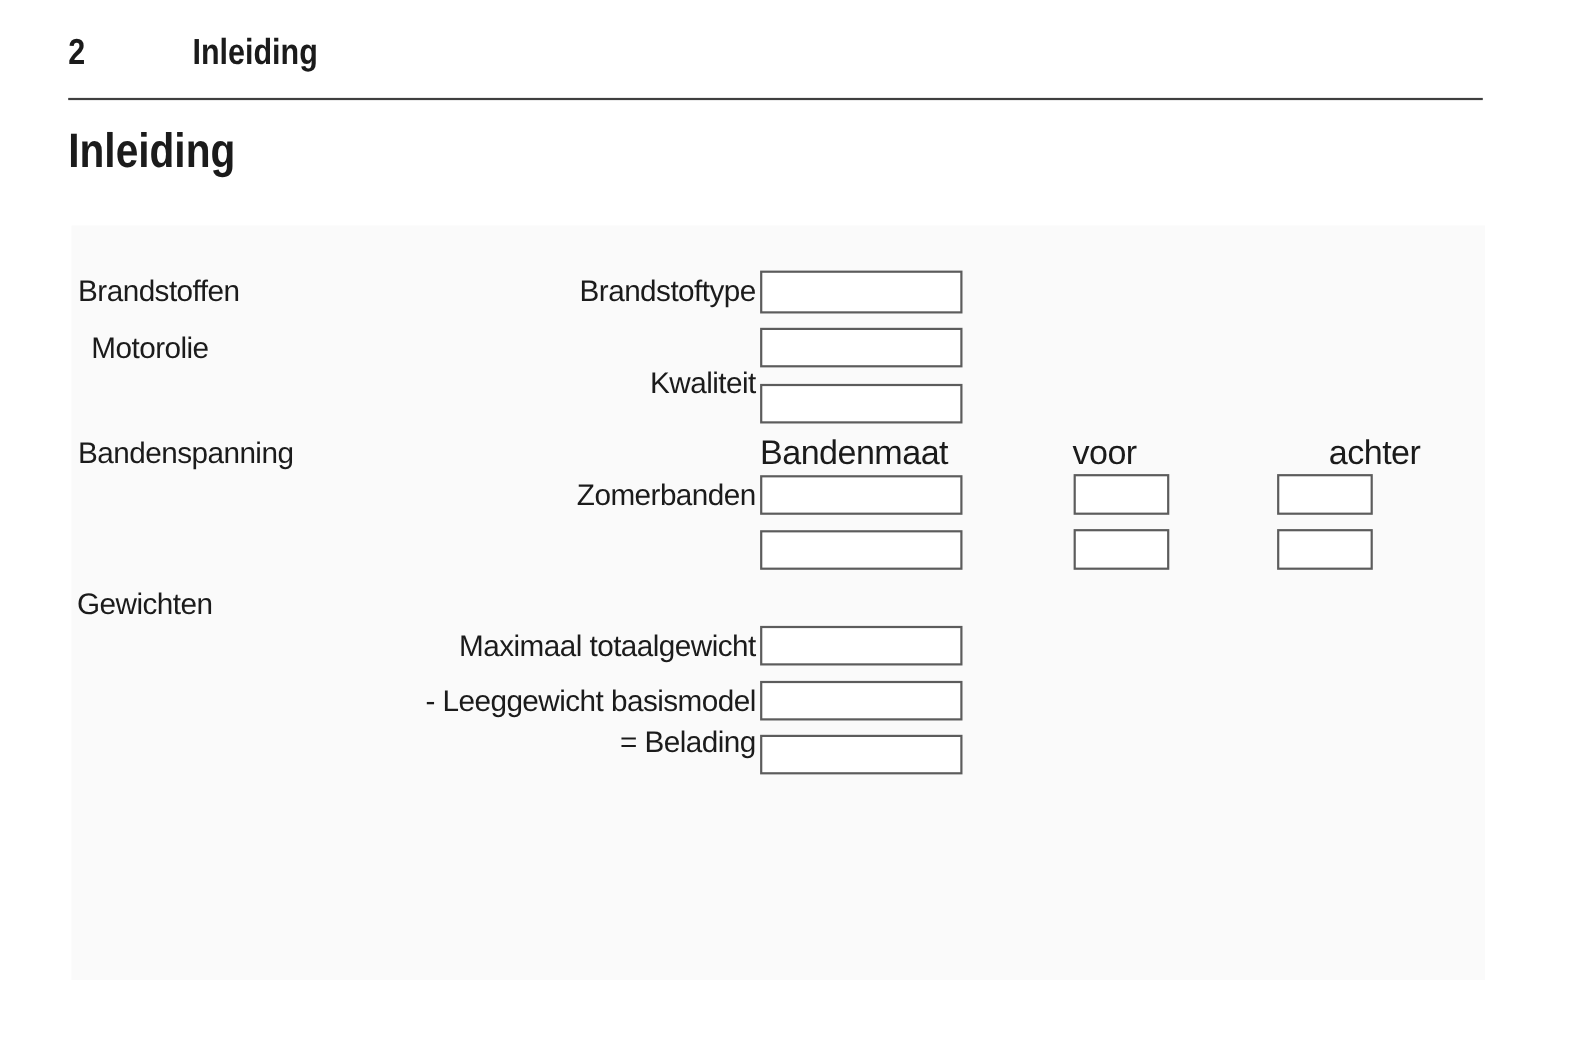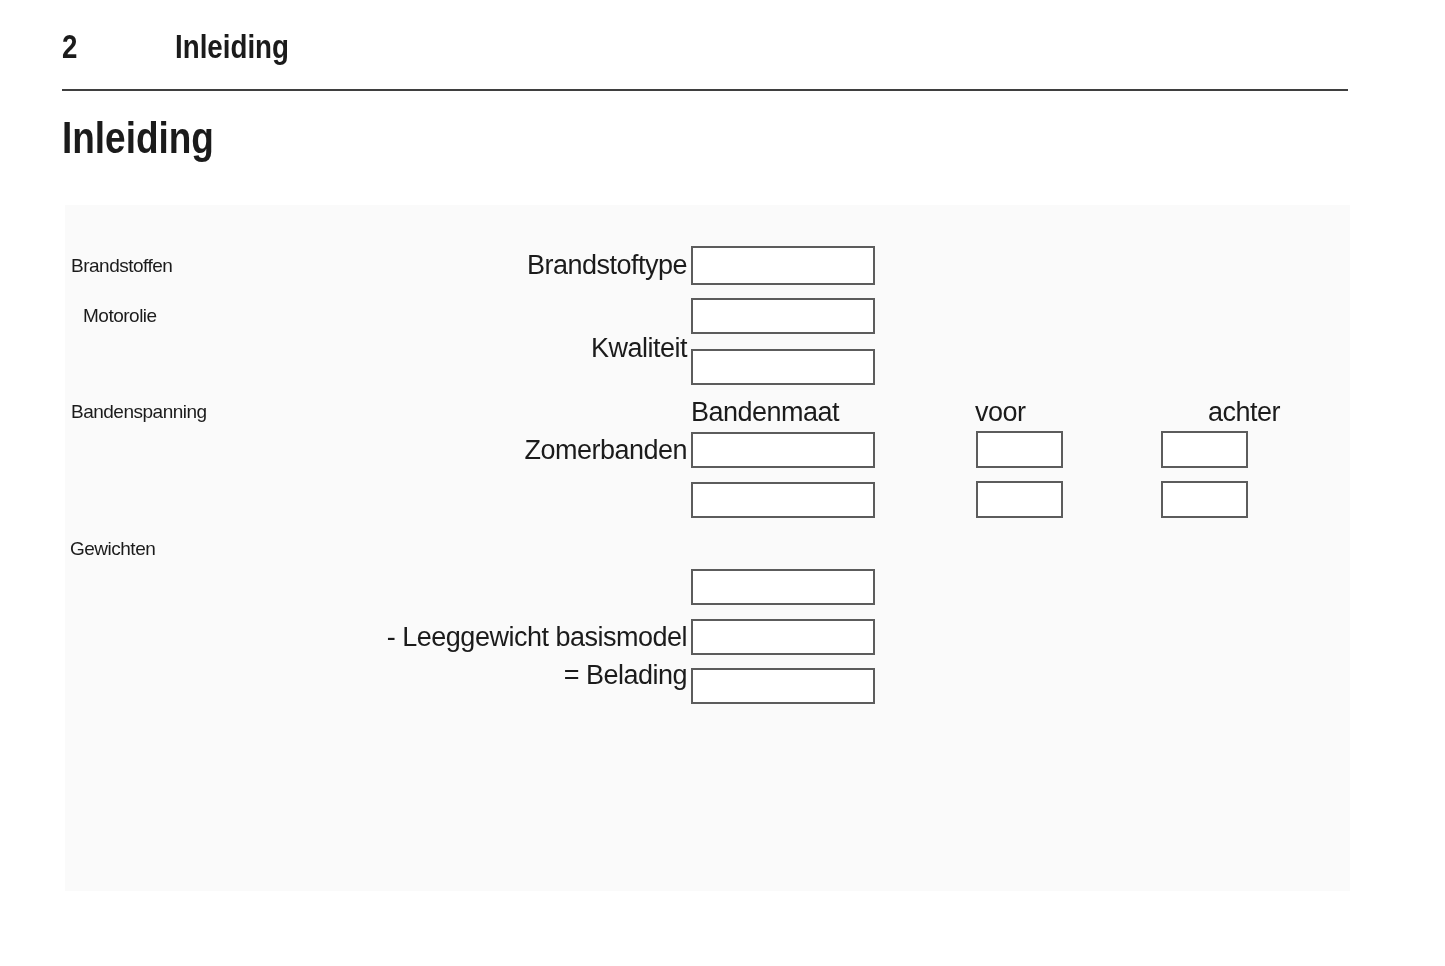--- a/index.html
+++ b/index.html
@@ -34,32 +34,32 @@
     position: absolute; left: 62px; top: 112px;
     font-size: 44px; font-weight: bold; line-height: 1.2;
   }
   .panel {
     position: absolute; left: 65px; top: 205px;
     width: 1285px; height: 686px;
     background: #fafafa;
   }
   .slabel {
     position: absolute;
-    font-size: 19px; letter-spacing: -0.5px;
+    font-size: 27px; letter-spacing: -0.5px;
     white-space: nowrap; color: #1b1b1b;
   }
   .flabel {
     position: absolute; left: 282px; width: 340px;
     text-align: right;
     font-size: 27px; letter-spacing: -0.5px;
     white-space: nowrap; color: #1b1b1b;
   }
   .colhead {
     position: absolute;
-    font-size: 27px; letter-spacing: -0.5px;
+    font-size: 31px; letter-spacing: -0.5px;
     line-height: 30px; white-space: nowrap; color: #1b1b1b;
   }
   .box {
     position: absolute; box-sizing: border-box;
     background: #ffffff;
     border: 2px solid #5c5c5c;
     border-radius: 0;
     padding: 0 6px;
     font-family: "Liberation Sans", "DejaVu Sans", sans-serif;
     font-size: 24px; color: #1b1b1b;
@@ -104,20 +104,21 @@
 
     <div class="flabel" style="top:227px; line-height:36px;">Zomerbanden</div>
     <input class="box" style="left: 626px; top: 227px; width: 184px; height: 36px;" value="">
     <input class="box" style="left: 911px; top: 226px; width: 87px; height: 37px;" value="">
     <input class="box" style="left: 1096px; top: 226px; width: 87px; height: 37px;" value="">
 
     <input class="box" style="left: 626px; top: 277px; width: 184px; height: 36px;" value="">
     <input class="box" style="left: 911px; top: 276px; width: 87px; height: 37px;" value="">
     <input class="box" style="left: 1096px; top: 276px; width: 87px; height: 37px;" value="">
 
+    <div class="flabel" style="top:364px; line-height:36px;">Maximaal totaalgewicht</div>
     <input class="box" style="left: 626px; top: 364px; width: 184px; height: 36px;" value="">
 
     <div class="flabel" style="top:414px; line-height:36px;">- Leeggewicht basismodel</div>
     <input class="box" style="left: 626px; top: 414px; width: 184px; height: 36px;" value="">
 
     <div class="flabel" style="top:452px; line-height:36px;">= Belading</div>
     <input class="box" style="left: 626px; top: 463px; width: 184px; height: 36px;" value="">
 
   </div>
 </div>

